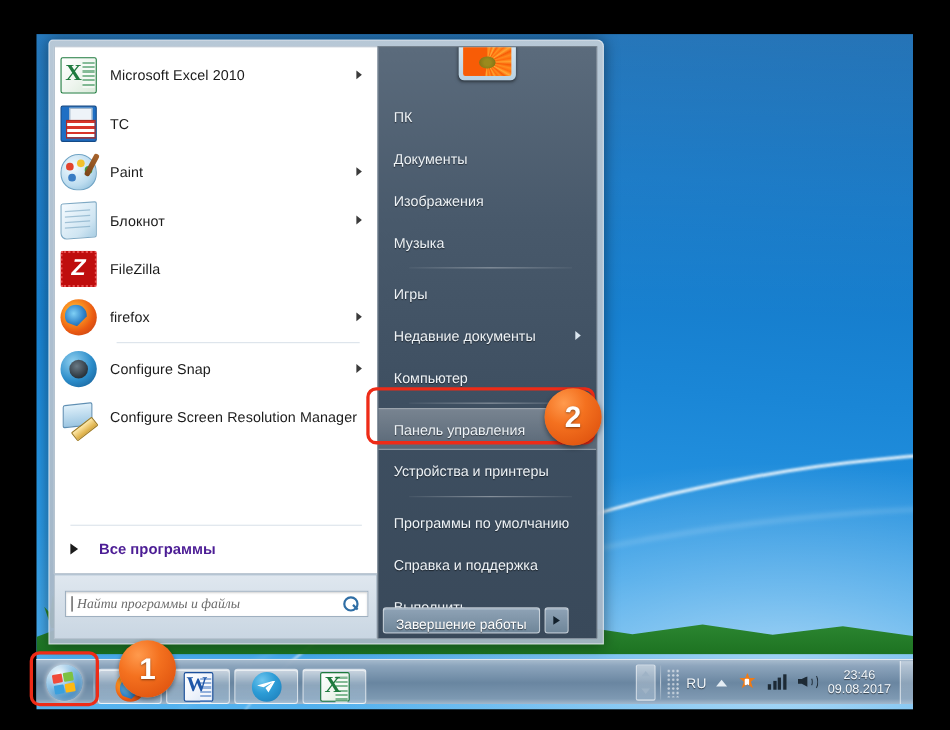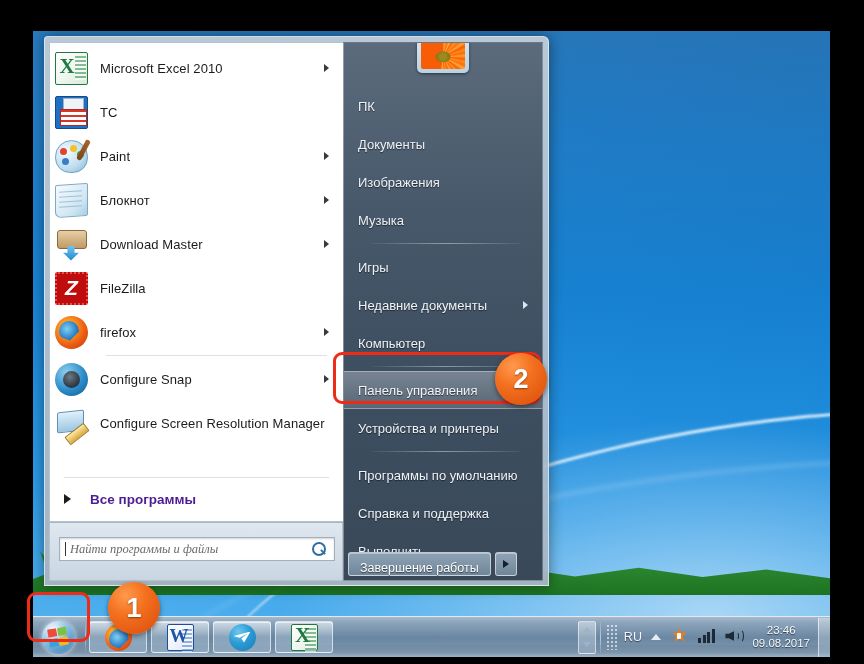--- a/index.html
+++ b/index.html
@@ -219,26 +219,26 @@
     display:flex; align-items:center; justify-content:center;
     box-shadow:inset 0 1px 0 rgba(255,255,255,.35);
   }
   .btn-shutdown-arrow i{
     width:0;height:0; border-left:6px solid #12202c;
     border-top:4px solid transparent; border-bottom:4px solid transparent;
   }
 
   
   #taskbar{
-    position:absolute; left:33px; bottom:7px; width:797px; height:41px;
+    position:absolute; left:33px; bottom:24px; width:797px; height:41px;
     background:linear-gradient(180deg,
       rgba(168,186,204,.97) 0%, rgba(140,163,186,.97) 14%,
       rgba(105,132,158,.97) 52%, rgba(126,152,176,.97) 88%, rgba(164,184,203,.97) 100%);
     border-top:1px solid rgba(255,255,255,.7);
-    display:flex; align-items:center;margin-top:44px;
+    display:flex; align-items:flex-end;margin-top:44px;
   }
   .orb{
     position:relative; width:48px; height:39px; margin-left:1px;
     display:flex; align-items:center; justify-content:center;
   }
   .orb-ball{
     width:33px;height:33px;border-radius:50%;
     background:radial-gradient(circle at 35% 28%, #ffffff 0%, #cfe6f5 18%, #6fb0dc 48%, #2d73ab 82%, #1b4f80 100%);
     box-shadow:0 0 5px rgba(255,255,255,.75), inset 0 0 6px rgba(255,255,255,.55);
     position:relative; overflow:hidden;
@@ -528,27 +528,20 @@
         </div>
         <div class="prog-item">
           <div class="prog-ico">
             <div class="ic-notepad"></div>
           </div>
           <div class="prog-label">Блокнот</div>
           <div class="prog-arrow"></div>
         </div>
         <div class="prog-item">
           <div class="prog-ico">
-            <div class="ic-dm"></div>
-          </div>
-          <div class="prog-label">Download Master</div>
-          <div class="prog-arrow"></div>
-        </div>
-        <div class="prog-item">
-          <div class="prog-ico">
             <div class="ic-fz"></div>
           </div>
           <div class="prog-label">FileZilla</div>
         </div>
         <div class="prog-item">
           <div class="prog-ico">
             <div class="ic-firefox"></div>
           </div>
           <div class="prog-label">firefox</div>
           <div class="prog-arrow"></div>

